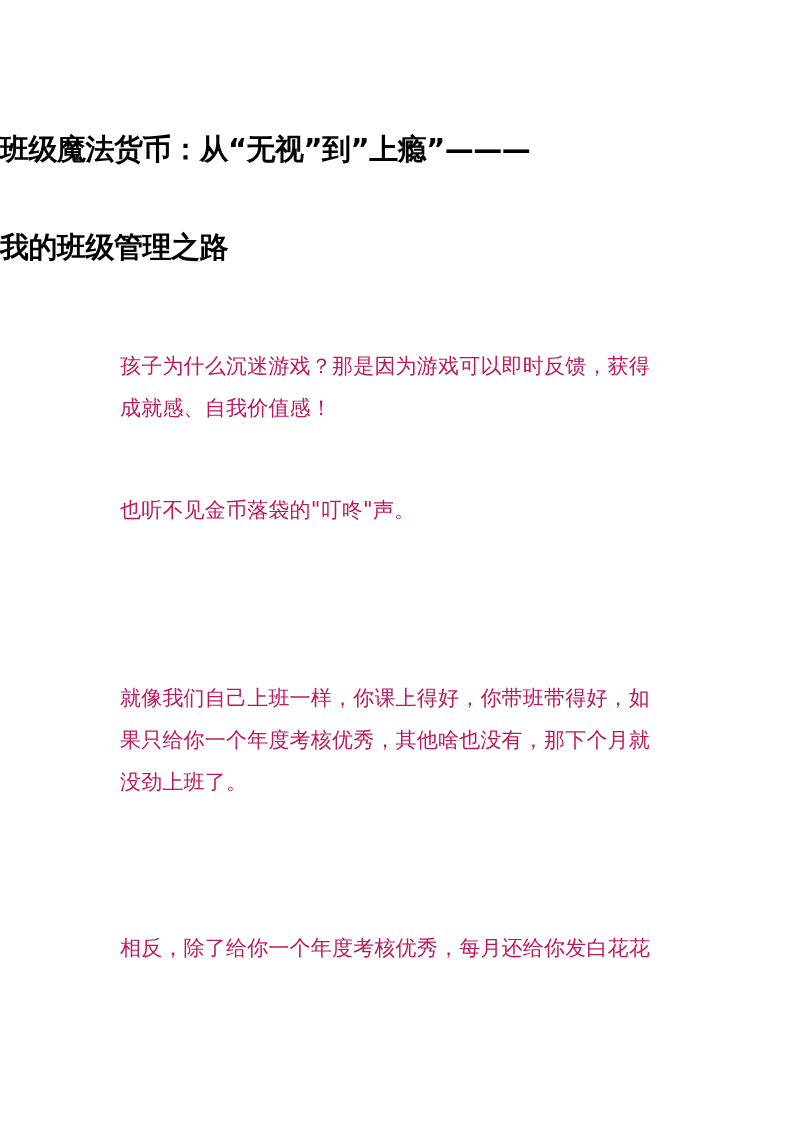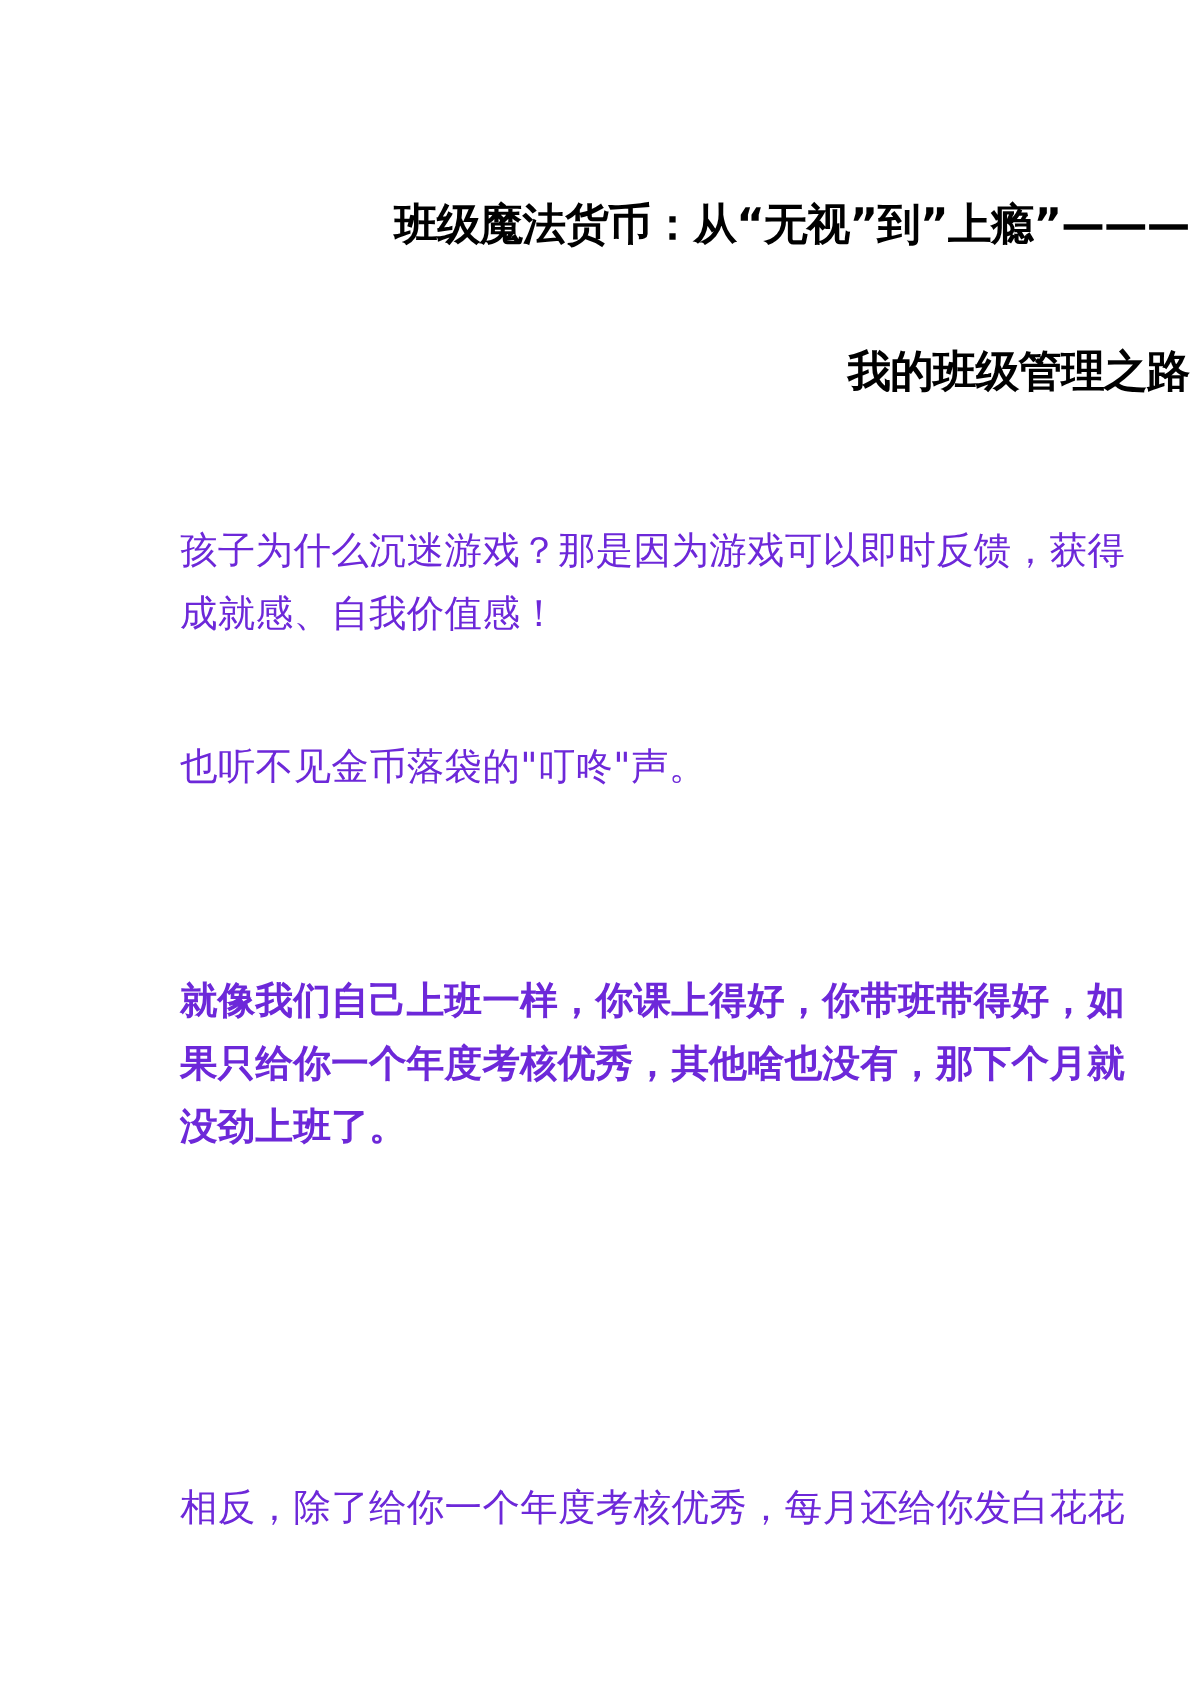--- a/index.html
+++ b/index.html
@@ -1,43 +1,43 @@
 <!DOCTYPE html>
 <html><head>
   <meta charset="utf-8">
   <style>
     html, body { margin: 0; padding: 0; background: #ffffff; }
     body { width: 793px; height: 1122px; position: relative; overflow: hidden;
            font-family: "DejaVu Sans", "Liberation Sans", sans-serif; color: #111111; }
-    .title-line { position: absolute; left: 0; width: 793px; text-align: right;
+    .title-line { position: absolute; left: 0; width: 793px; text-align: left;
                   font-weight: bold; font-size: 29px; letter-spacing: -0.5px; white-space: nowrap; color: #000; }
     .title-line.l1 { top: 130px; }
     .title-line.l2 { top: 228px; }
     .para { position: absolute; left: 120px; width: 560px; }
-    .line { display: block; font-size: 25px; height: 21px; line-height: 21px;
-            white-space: nowrap; letter-spacing: 0.2px; color: #6d28d9; }
+    .line { display: block; font-size: 21px; height: 21px; line-height: 21px;
+            white-space: nowrap; letter-spacing: 0.2px; color: #be185d; }
   </style>
 </head>
 <body>
 
 <div>
   <div class="title-line l1">班级魔法货币：从“无视”到”上瘾”———</div>
   <div class="title-line l2">我的班级管理之路</div>
 
   <div class="para" style="top:356px;">
     <span class="line">孩子为什么沉迷游戏？那是因为游戏可以即时反馈，获得</span>
     <span class="line" style="margin-top:21px;">成就感、自我价值感！</span>
   </div>
 
   <div class="para" style="top:479px;">
     <span class="line" style="margin-top:21px;">也听不见金币落袋的"叮咚"声。</span>
   </div>
 
-  <div class="para" style="top:656px;font-weight:bold;">
+  <div class="para" style="top:688px;">
     <span class="line">就像我们自己上班一样，你课上得好，你带班带得好，如</span>
     <span class="line" style="margin-top:21px;">果只给你一个年度考核优秀，其他啥也没有，那下个月就</span>
     <span class="line" style="margin-top:21px;">没劲上班了。</span>
   </div>
 
-  <div class="para" style="top:994px;text-align:center;">
+  <div class="para" style="top:938px;">
     <span class="line">相反，除了给你一个年度考核优秀，每月还给你发白花花</span>
   </div>
 </div>
 
 </body></html>

